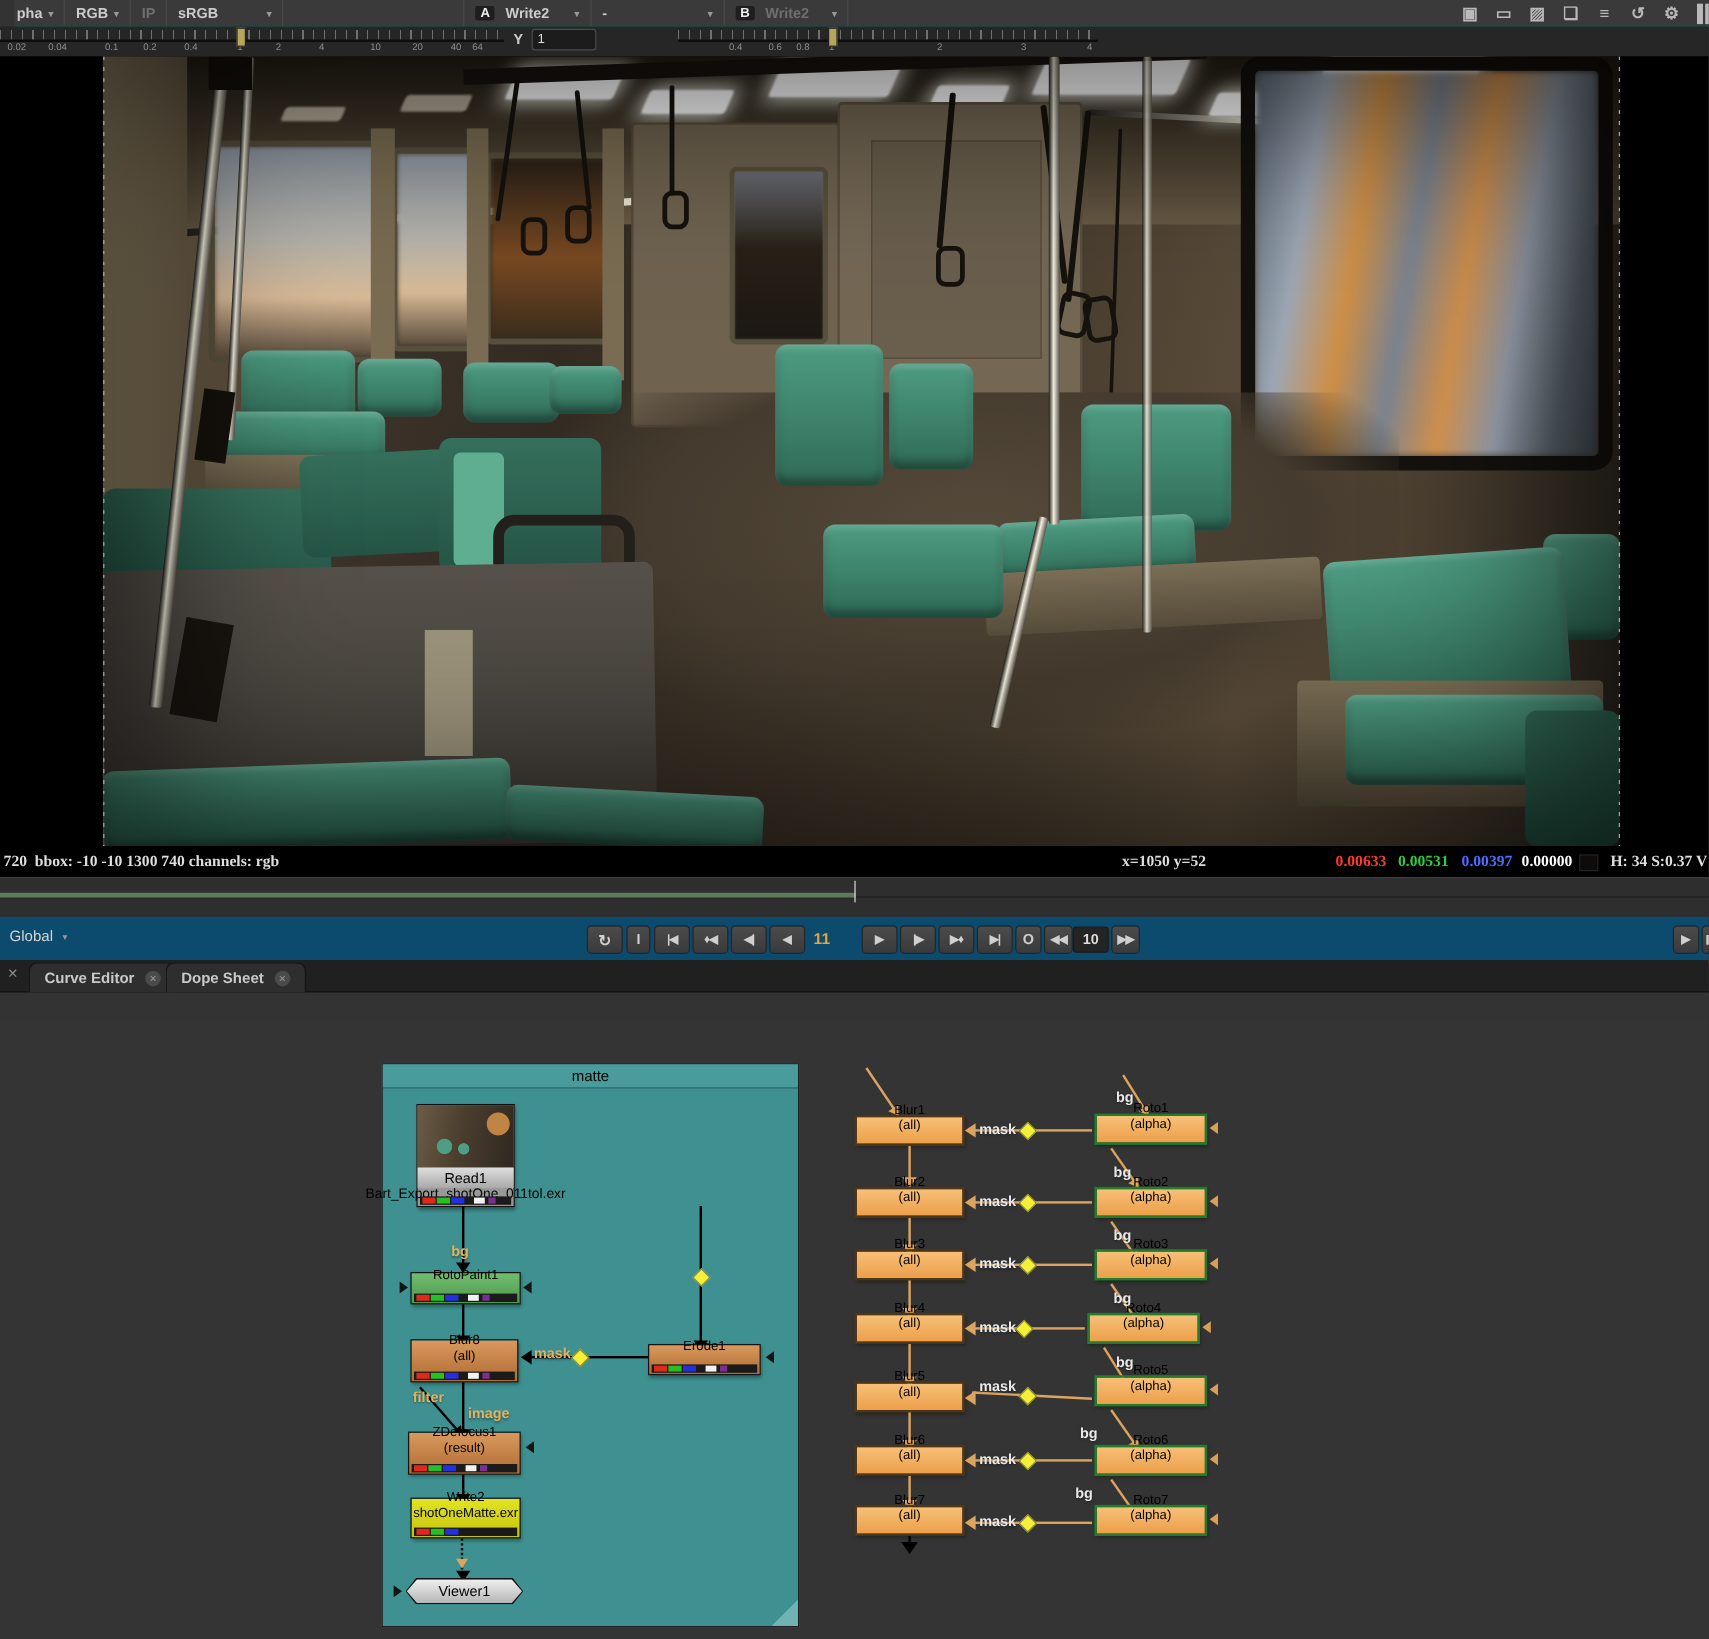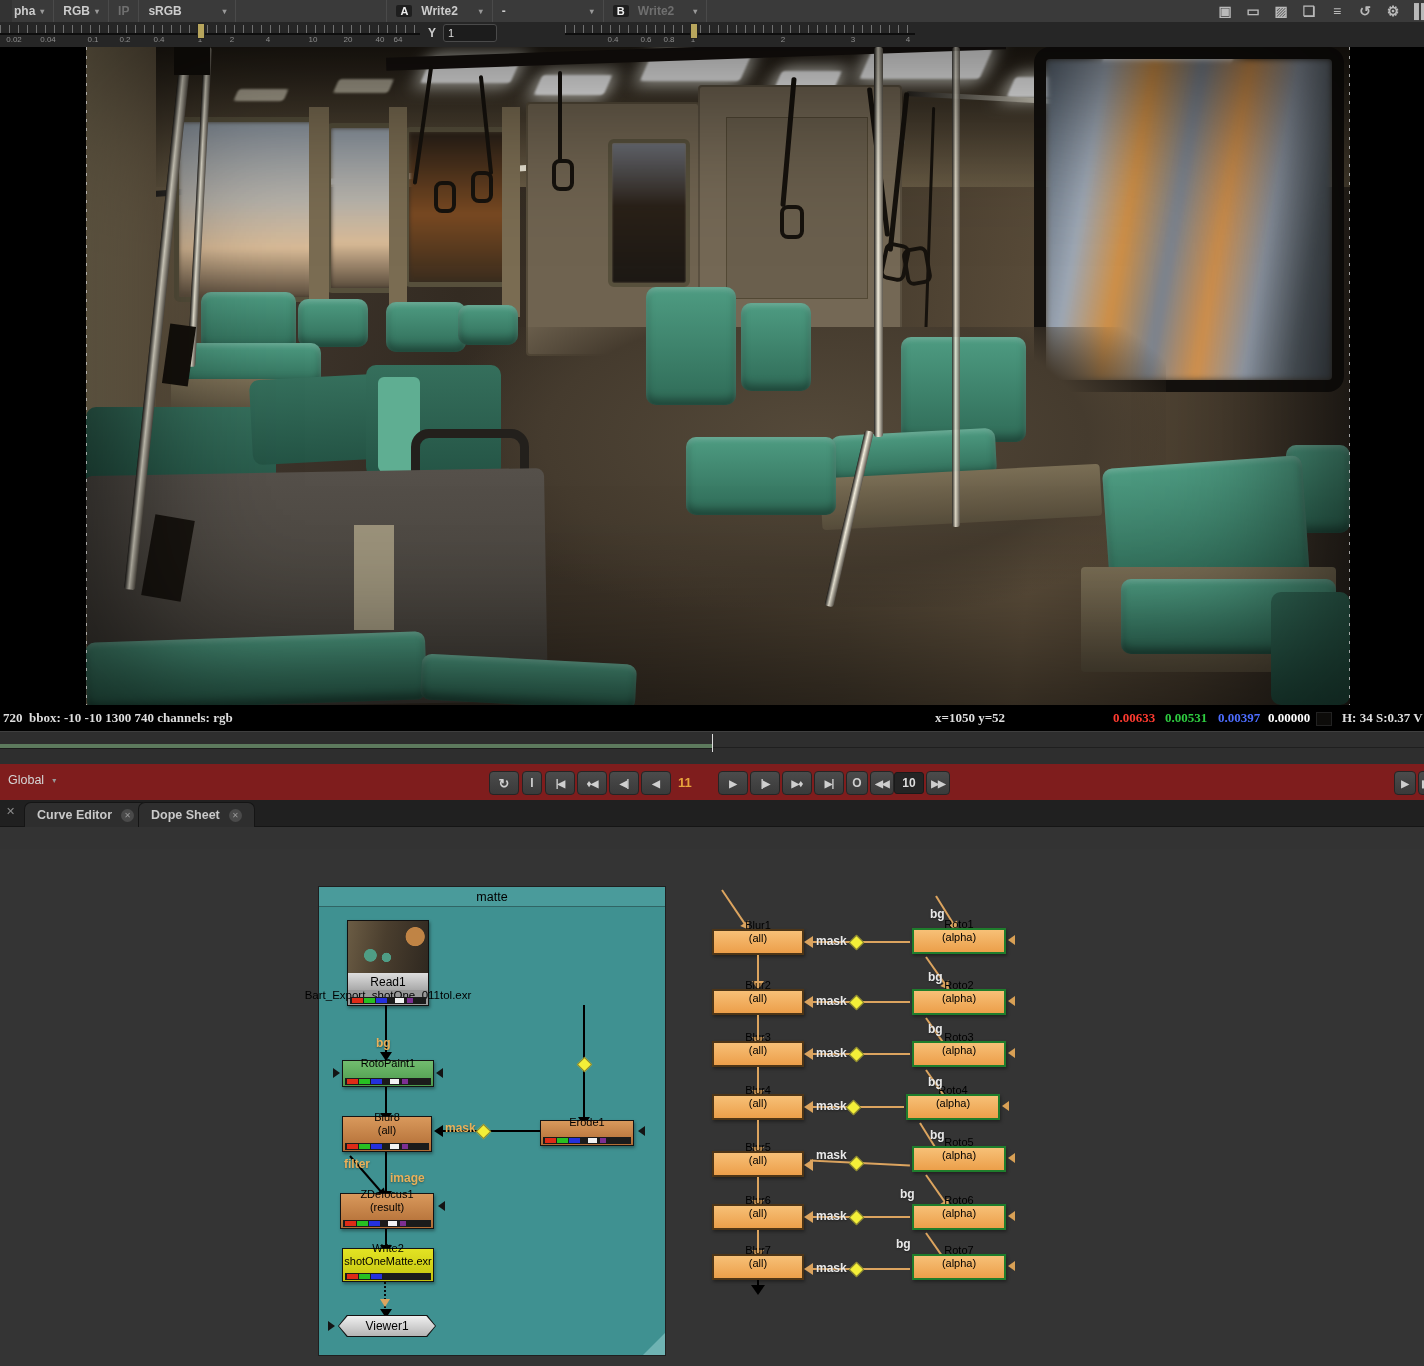--- a/index.html
+++ b/index.html
@@ -53,21 +53,21 @@
   .swatch{position:absolute;left:1316px;top:7px;width:14px;height:12px;background:#0d0c0a;border:1px solid #222;}
 
   
   .tlstrip{position:absolute;left:0;top:731px;width:1424px;height:33px;background:#2e2e2e;border-top:1px solid #3f3f3f;}
   .tlbar{position:absolute;left:0;top:12px;width:713px;height:4px;background:#5d7a5d;border-bottom:1px solid #1c1c1c;}
   .tlbase{position:absolute;left:0;top:15px;width:1424px;height:1px;background:#1f1f1f;}
   .playhead{position:absolute;left:712px;top:2px;width:1px;height:18px;background:#ddd;}
   .phlabel{position:absolute;left:705px;top:20px;color:#ddd;font-size:10px;font-weight:bold;margin-top:20px;}
 
   
-  .transport{position:absolute;left:0;top:764px;width:1424px;height:36px;background:#7f1d1d;border-bottom:3px solid #a16207;
+  .transport{position:absolute;left:0;top:764px;width:1424px;height:36px;background:#0c4a6e;border-bottom:3px solid #a16207;
     color:#ccc;font-size:12px;}
   .glb{position:absolute;left:8px;top:9px;display:flex;gap:8px;align-items:center;font-size:12.5px;color:#d5d5d5;}
   .glb .car{font-size:8px;color:#999;}
   .tbn{position:absolute;top:7px;height:22px;background:linear-gradient(180deg,#4b4b4b,#3a3a3a);
      border:1px solid #252525;border-radius:4px;color:#cfcfcf;display:flex;align-items:center;justify-content:center;
      font-size:10px;font-weight:bold;letter-spacing:-1px;}
   .framecur{position:absolute;left:678px;top:11px;color:#e8a33d;font-size:13px;font-weight:bold;}
   .fpsbox{position:absolute;left:894px;top:8px;width:28px;height:20px;background:#242424;border:1px solid #1a1a1a;
      border-radius:3px;color:#ddd;display:flex;align-items:center;justify-content:center;font-size:12px;font-weight:bold;}
 

